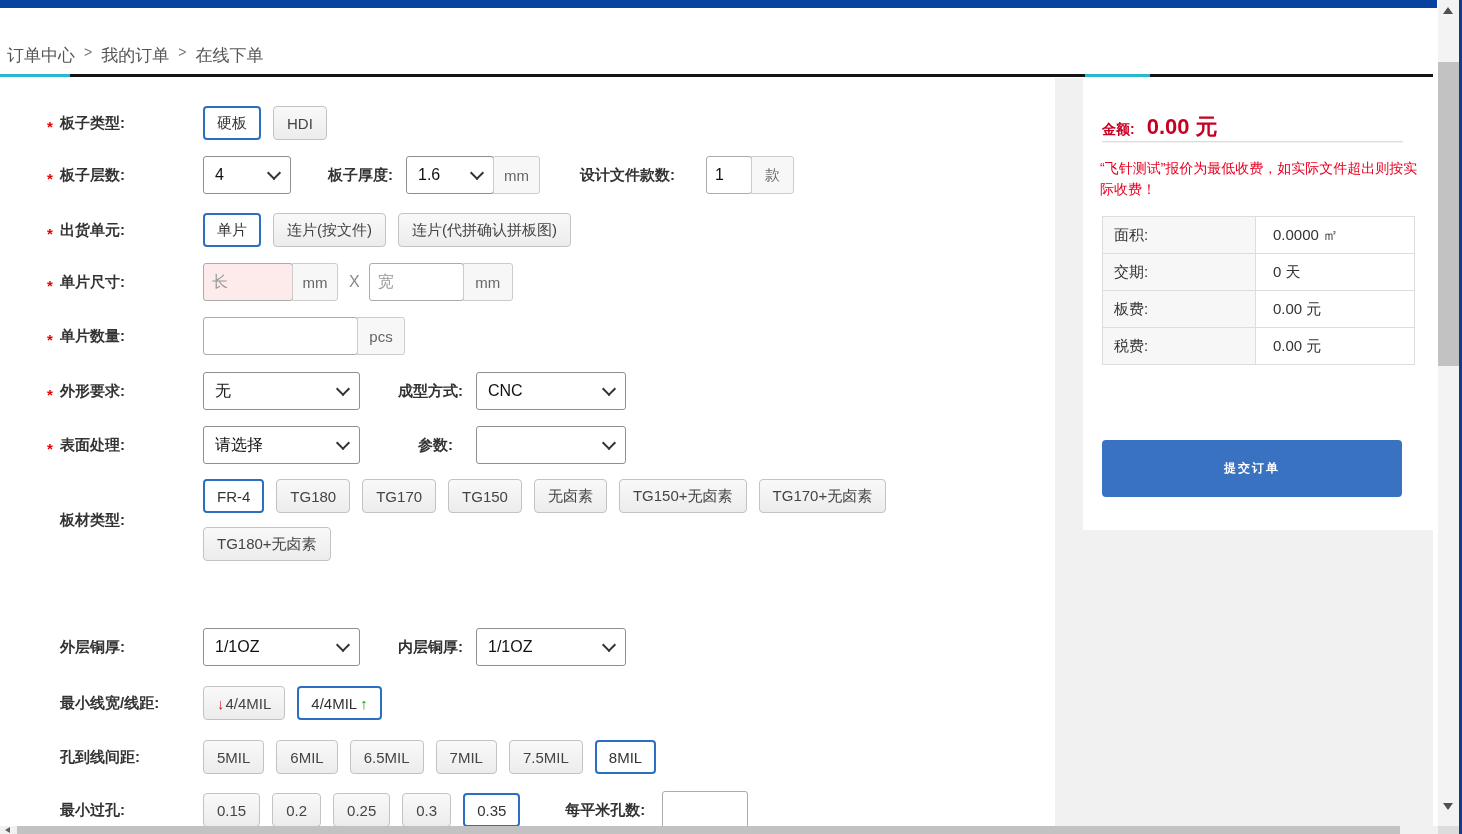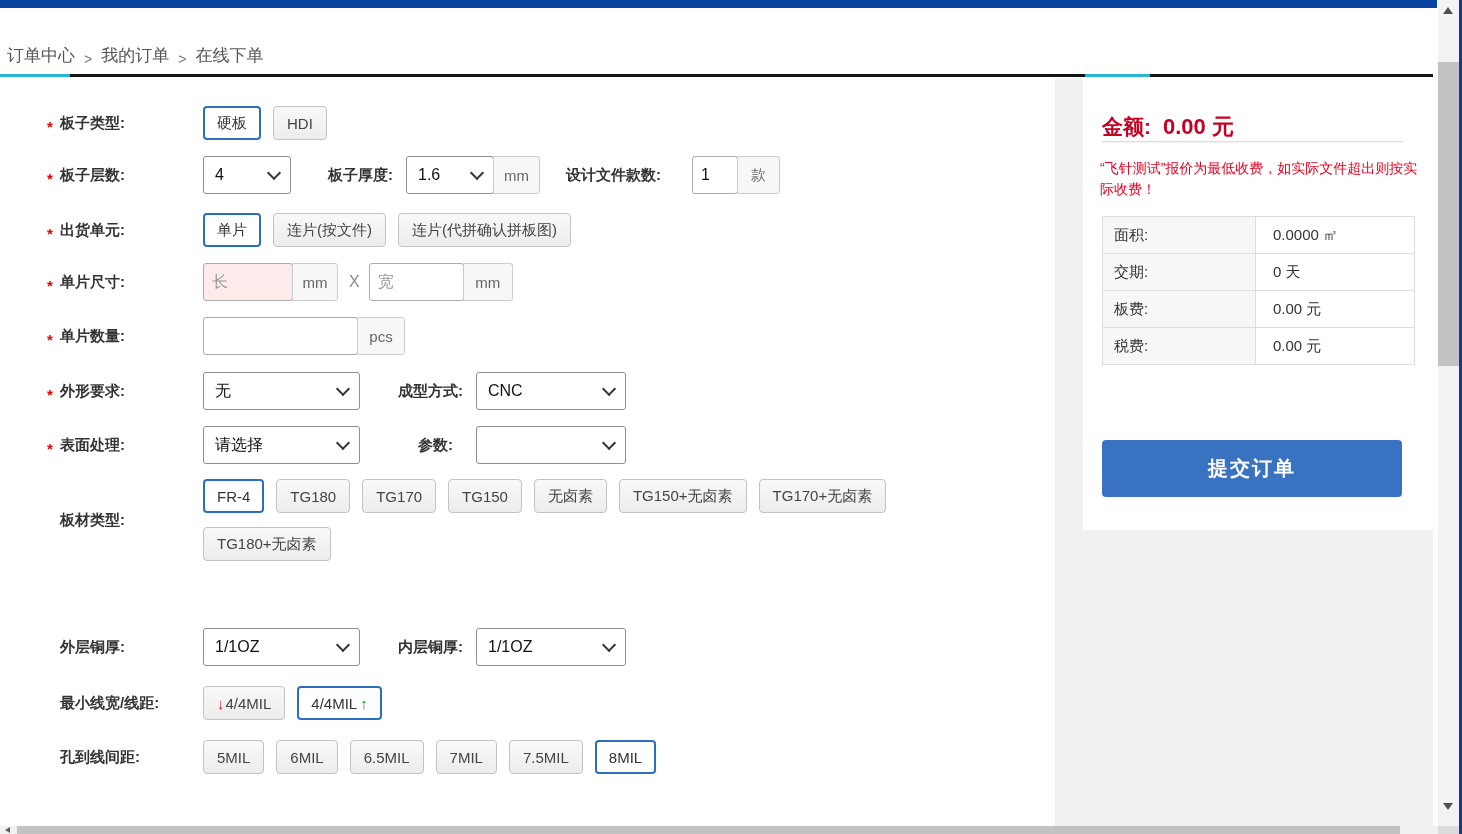--- a/index.html
+++ b/index.html
@@ -3,21 +3,21 @@
 <meta charset="utf-8">
 <style>
   html,body{margin:0;padding:0;}
   .page{position:relative;width:1462px;height:834px;background:#fff;overflow:hidden;
         font-family:"Liberation Sans","DejaVu Sans",sans-serif;}
 
   
   .topbar{position:absolute;left:0;top:0;width:1437px;height:8px;background:#07429e;}
   .right-edge{position:absolute;left:1459px;top:0;width:3px;height:834px;background:#143c84;z-index:60;}
 
-  .breadcrumb{position:absolute;left:7px;top:44px;font-size:17px;color:#555;display:flex;align-items:flex-end;}
+  .breadcrumb{position:absolute;left:7px;top:44px;font-size:17px;color:#555;display:flex;align-items:flex-start;}
   .crumb{color:#555;}
   .crumb-sep{margin:0 9px;color:#777;font-size:14px;}
 
   .header-line{position:absolute;left:0;top:74px;width:1433px;height:3px;background:#141414;}
   .cyan-seg{position:absolute;top:74px;height:3px;background:#28b7d2;z-index:2;}
   .cyan-a{left:0;width:70px;}
   .cyan-b{left:1085px;width:65px;}
 
   
   .gray-zone{position:absolute;left:1055px;top:78px;width:378px;height:748px;background:#f1f1f1;}
@@ -47,32 +47,32 @@
        padding:0 8px;font-size:16px;color:#111;font-family:inherit;outline:none;flex:none;}
   .inp::placeholder{color:#999;}
   .inp.pink{background:#fdeaea;}
   .addon{height:38px;box-sizing:border-box;border:1px solid #ccc;background:#f7f7f7;border-radius:0 3px 3px 0;
          display:flex;align-items:center;justify-content:center;font-size:15px;color:#666;
          margin-left:-1px;flex:none;}
   .xsep{margin:0 9px 0 11px;color:#888;font-size:16px;}
 
   
   .amount-row{position:absolute;left:1102px;top:112px;display:flex;align-items:baseline;z-index:3;}
-  .amount-label{font-size:21px;font-weight:bold;color:#c70022;}
+  .amount-label{font-size:14px;font-weight:bold;color:#c70022;}
   .amount-value{font-size:22px;font-weight:bold;color:#c70022;margin-left:12px;}
   .divider{position:absolute;left:1102px;top:141px;width:301px;height:1px;background:#ddd;
            border-bottom:1px solid #f3f3f3;z-index:3;}
   .notice{position:absolute;left:1100px;top:158px;width:328px;font-size:14px;line-height:21px;
           color:#e60021;z-index:3;}
   .sumtab{position:absolute;left:1102px;top:216px;width:313px;border-collapse:collapse;z-index:3;}
   .sumtab td{border:1px solid #ddd;height:34px;font-size:15px;color:#333;}
   .sumtab td.k{width:140px;background:#f7f7f7;padding-left:11px;}
   .sumtab td.v{padding-left:17px;background:#fff;}
   .submit{position:absolute;left:1102px;top:440px;width:300px;height:57px;background:#3a72c2;border-radius:4px;
-          color:#fff;font-size:20px;font-weight:bold;display:flex;align-items:center;justify-content:center;
+          color:#fff;font-size:12px;font-weight:bold;display:flex;align-items:center;justify-content:center;
           letter-spacing:2px;cursor:pointer;z-index:3;}
 
   
   .vscroll{position:absolute;left:1438px;top:0;width:21px;height:826px;background:#f3f3f3;z-index:50;}
   .tri-up{position:absolute;left:5px;top:7px;width:0;height:0;
           border-left:5px solid transparent;border-right:5px solid transparent;border-bottom:7px solid #505050;}
   .vthumb{position:absolute;left:0;top:62px;width:21px;height:304px;background:#c2c2c2;}
   .tri-dn{position:absolute;left:5px;top:803px;width:0;height:0;
           border-left:5px solid transparent;border-right:5px solid transparent;border-top:7px solid #505050;}
   .hscroll{position:absolute;left:0;top:826px;width:1438px;height:8px;background:#f1f1f1;z-index:50;}
@@ -120,21 +120,21 @@
     <div class="sel-box" style="width:88px">
       <span>4</span>
         <span class="chev"></span>
     </div>
     <div class="midlbl" style="margin-left:37px">板子厚度:</div>
     <div class="sel-box" style="width:88px;margin-left:13px">
       <span>1.6</span>
         <span class="chev"></span>
     </div>
     <div class="addon" style="width:47px">mm</div>
-    <div class="midlbl" style="margin-left:26px">设计文件款数:</div>
+    <div class="midlbl" style="margin-left:40px">设计文件款数:</div>
     <input class="inp" style="width: 46px; margin-left: 31px;" value="1">
     <div class="addon" style="width:43px">款</div>
   </div>
 
   <div class="row" style="top:211px">
     <div class="lbl">
       <span class="star">*</span>
       <span class="ltxt">出货单元:</span>
     </div>
     <div class="btn sel">单片</div>
@@ -252,20 +252,33 @@
       <span class="ltxt">孔到线间距:</span>
     </div>
     <div class="btn">5MIL</div>
     <div class="btn">6MIL</div>
     <div class="btn">6.5MIL</div>
     <div class="btn">7MIL</div>
     <div class="btn">7.5MIL</div>
     <div class="btn sel">8MIL</div>
   </div>
 
+  <div class="row" style="top:791px">
+    <div class="lbl">
+      <span class="star" style="visibility:hidden">*</span>
+      <span class="ltxt">最小过孔:</span>
+    </div>
+    <div class="btn">0.15</div>
+    <div class="btn">0.2</div>
+    <div class="btn">0.25</div>
+    <div class="btn">0.3</div>
+    <div class="btn sel">0.35</div>
+    <div class="midlbl" style="margin-left:33px">每平米孔数:</div>
+    <input class="inp" style="width: 86px; margin-left: 17px;" value="">
+  </div>
 
   <div class="amount-row">
     <span class="amount-label">金额:</span>
     <span class="amount-value">0.00 元</span>
   </div>
   <div class="divider"></div>
   <div class="notice">“飞针测试”报价为最低收费，如实际文件超出则按实际收费！</div>
 
   <table class="sumtab">
     <tbody>

